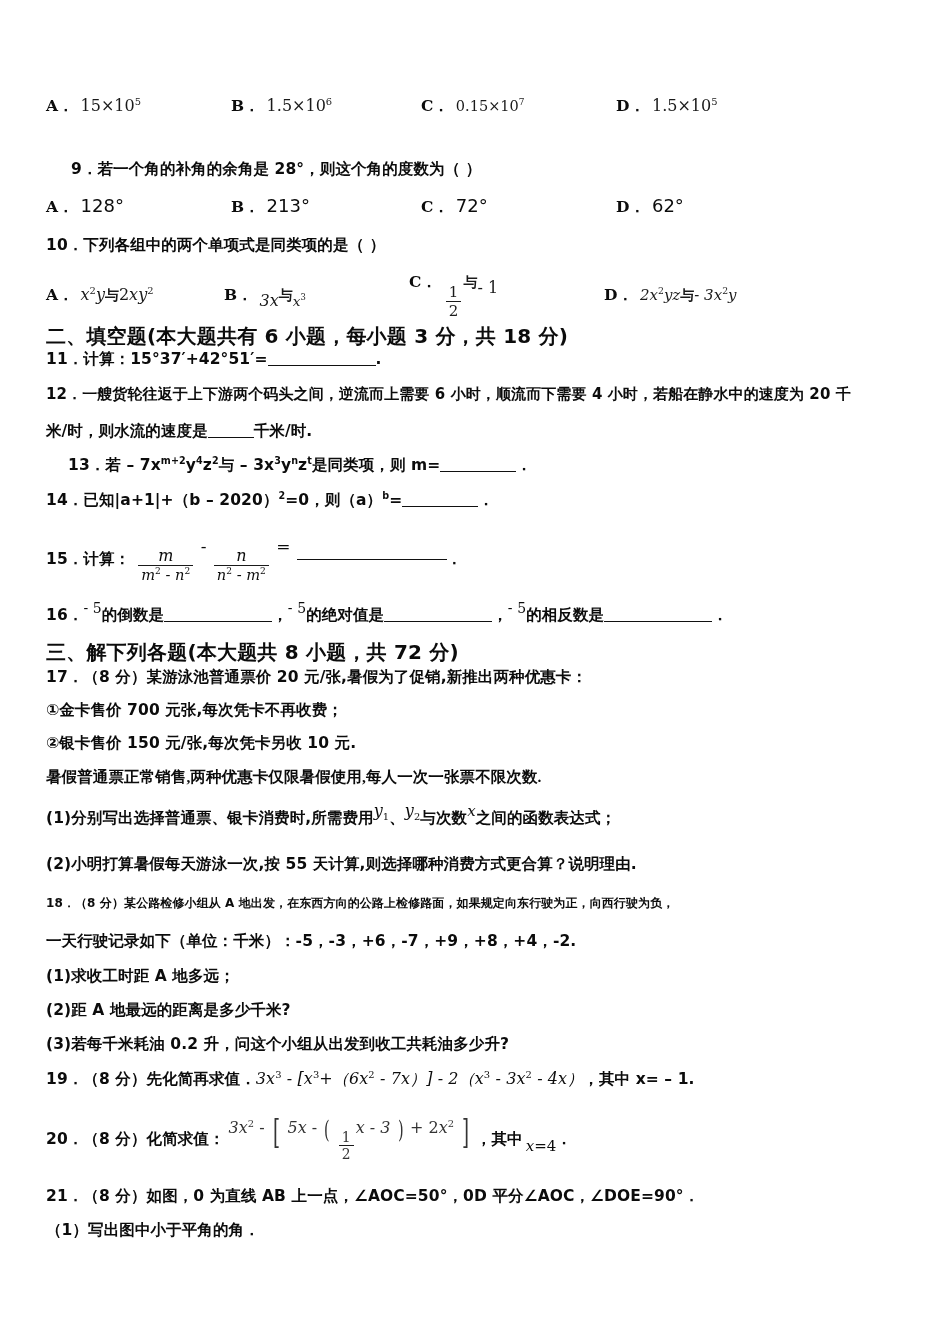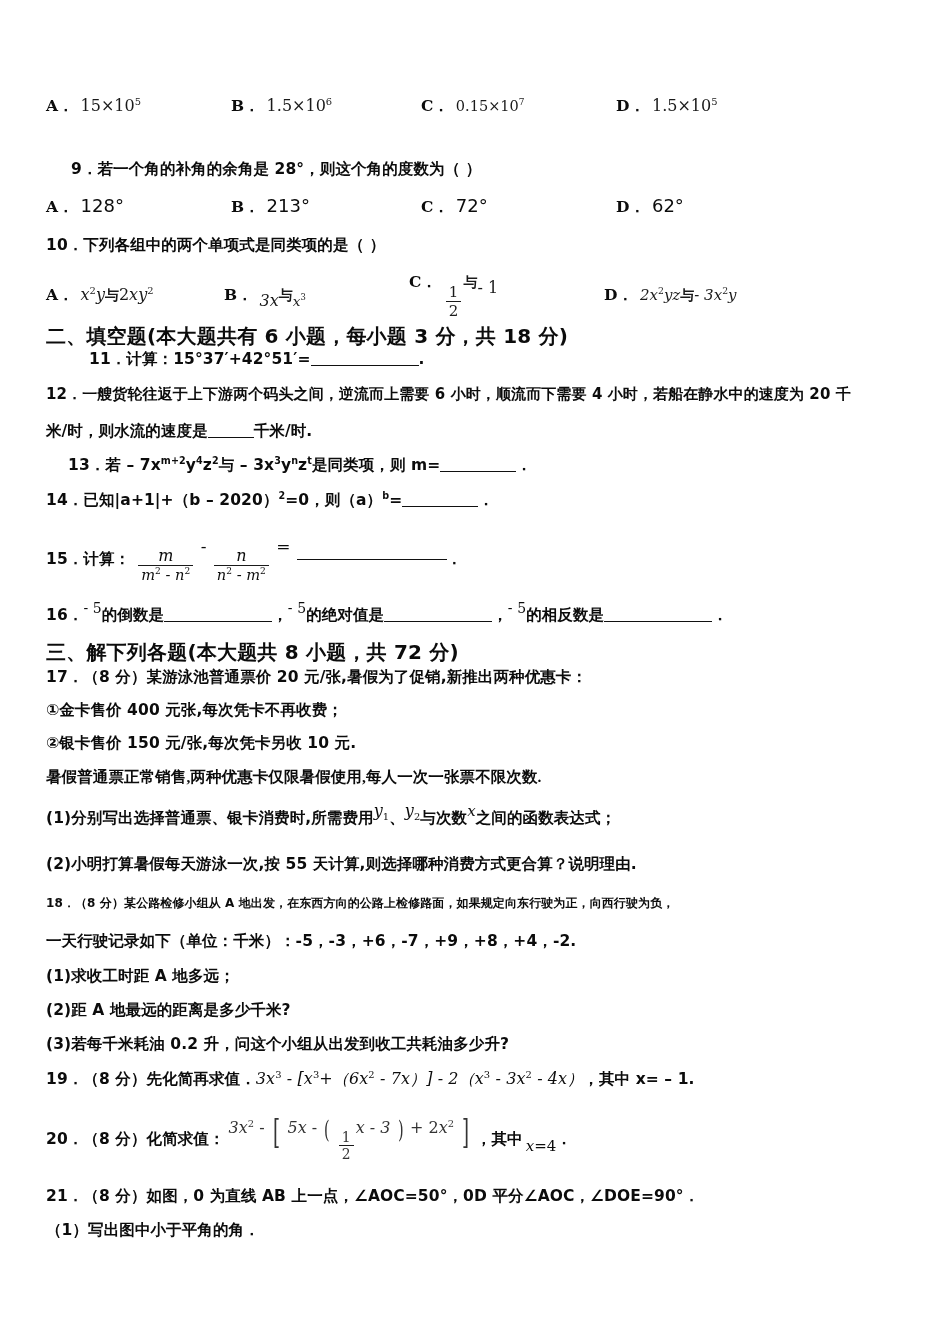--- a/index.html
+++ b/index.html
@@ -213,21 +213,21 @@
     <div class="opt" style="width:195px;">
       <span class="opt-key">D．</span>
       <span class="opt-val math" style="font-size:15px;">
         <span>2x</span><sup>2</sup><span>yz</span><span style="font-style:normal;font-family:'DejaVu Sans',sans-serif;font-weight:700;font-size:14px;">与</span><span>- 3x</span><sup>2</sup><span>y</span>
       </span>
     </div>
   </div>
 
   <div class="line sec-head" style="position:absolute; left:46px; top:324px;">二、填空题(本大题共有 6 小题，每小题 3 分，共 18 分)</div>
 
-  <div class="line" style="position:absolute; left:46px; top:350px;margin-left:43px;">
+  <div class="line" style="position:absolute; left:46px; top:350px;">
     <span>11．计算：15°37′+42°51′=</span><span class="blank b-l"></span><span>.</span>
   </div>
 
   <div class="line" style="position:absolute; left:46px; top:385px; font-size:15px;">12．一艘货轮往返于上下游两个码头之间，逆流而上需要 6 小时，顺流而下需要 4 小时，若船在静水中的速度为 20 千</div>
   <div class="line" style="position:absolute; left:46px; top:422px;">
     <span>米/时，则水流的速度是</span><span class="blank b-s"></span><span>千米/时.</span>
   </div>
 
   <div class="line" style="position:absolute; left:46px; top:456px;margin-left:22px;">
     <span>13．若 – 7x</span><sup>m+2</sup><span>y</span><sup>4</sup><span>z</span><sup>2</sup><span>与 – 3x</span><sup>3</sup><span>y</span><sup>n</sup><span>z</span><sup>t</sup><span>是同类项，则 m=</span><span class="blank b-m"></span><span>．</span>
@@ -255,21 +255,21 @@
     <span class="line">．</span>
   </div>
 
   <div class="line" style="position:absolute; left:46px; top:606px;">
     <span>16．</span><span class="inl-math raise" style="font-style:normal;font-size:14px;">- 5</span><span>的倒数是</span><span class="blank b-l"></span><span>，</span><span class="inl-math raise" style="font-style:normal;font-size:14px;">- 5</span><span>的绝对值是</span><span class="blank b-l"></span><span>，</span><span class="inl-math raise" style="font-style:normal;font-size:14px;">- 5</span><span>的相反数是</span><span class="blank b-l"></span><span>．</span>
   </div>
 
   <div class="line sec-head" style="position:absolute; left:46px; top:640px;">三、解下列各题(本大题共 8 小题，共 72 分)</div>
 
   <div class="line" style="position:absolute; left:46px; top:668px;">17．（8 分）某游泳池普通票价 20 元/张,暑假为了促销,新推出两种优惠卡：</div>
-  <div class="line" style="position:absolute; left:46px; top:701px;">①金卡售价 400 元张,每次凭卡不再收费；</div>
+  <div class="line" style="position:absolute; left:46px; top:701px;">①金卡售价 700 元张,每次凭卡不再收费；</div>
   <div class="line" style="position:absolute; left:46px; top:734px;">②银卡售价 150 元/张,每次凭卡另收 10 元.</div>
   <div class="line" style="position:absolute; left:46px; top:767px;font-family:Liberation Serif, serif;">暑假普通票正常销售,两种优惠卡仅限暑假使用,每人一次一张票不限次数.</div>
   <div class="line" style="position:absolute; left:46px; top:808px;">
     <span>(1)分别写出选择普通票、银卡消费时,所需费用</span><span class="inl-math raise" style="font-size:16px;"><span>y</span><sub>1</sub></span><span>、</span><span class="inl-math raise" style="font-size:16px;"><span>y</span><sub>2</sub></span><span>与次数</span><span class="inl-math raise" style="font-size:15px;">x</span><span>之间的函数表达式；</span>
   </div>
   <div class="line" style="position:absolute; left:46px; top:855px;">(2)小明打算暑假每天游泳一次,按 55 天计算,则选择哪种消费方式更合算？说明理由.</div>
 
   <div class="line" style="position:absolute; left:46px; top:896px; font-size:12px;">18．（8 分）某公路检修小组从 A 地出发，在东西方向的公路上检修路面，如果规定向东行驶为正，向西行驶为负，</div>
   <div class="line" style="position:absolute; left:46px; top:932px;">一天行驶记录如下（单位：千米）：-5，-3，+6，-7，+9，+8，+4，-2.</div>
   <div class="line" style="position:absolute; left:46px; top:967px;">(1)求收工时距 A 地多远；</div>

